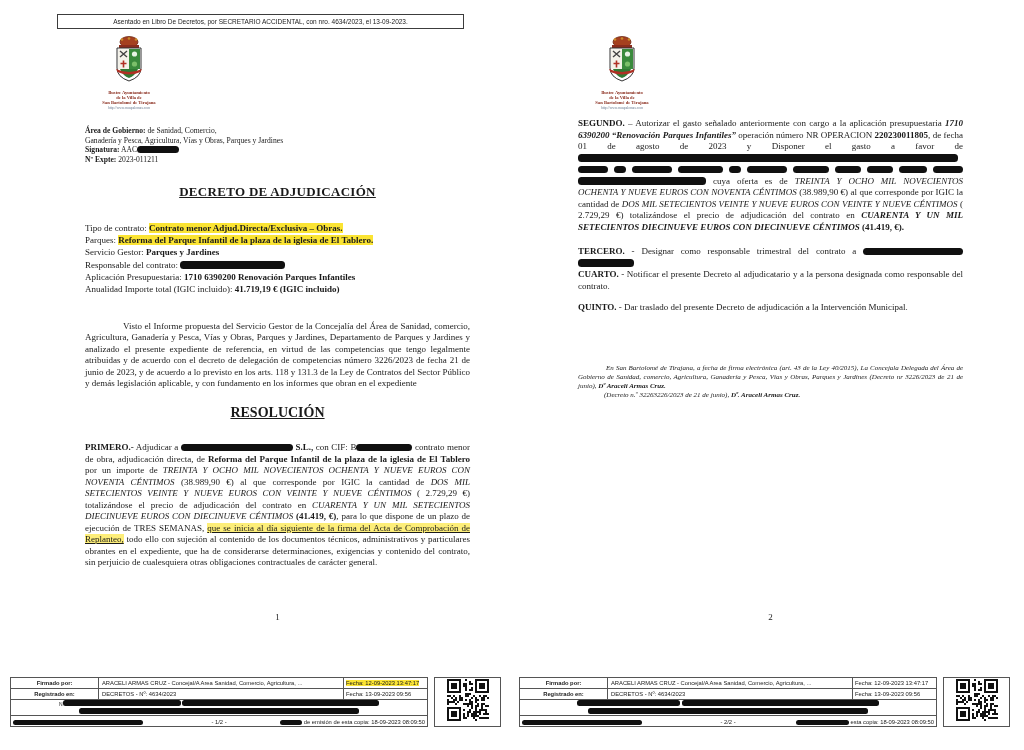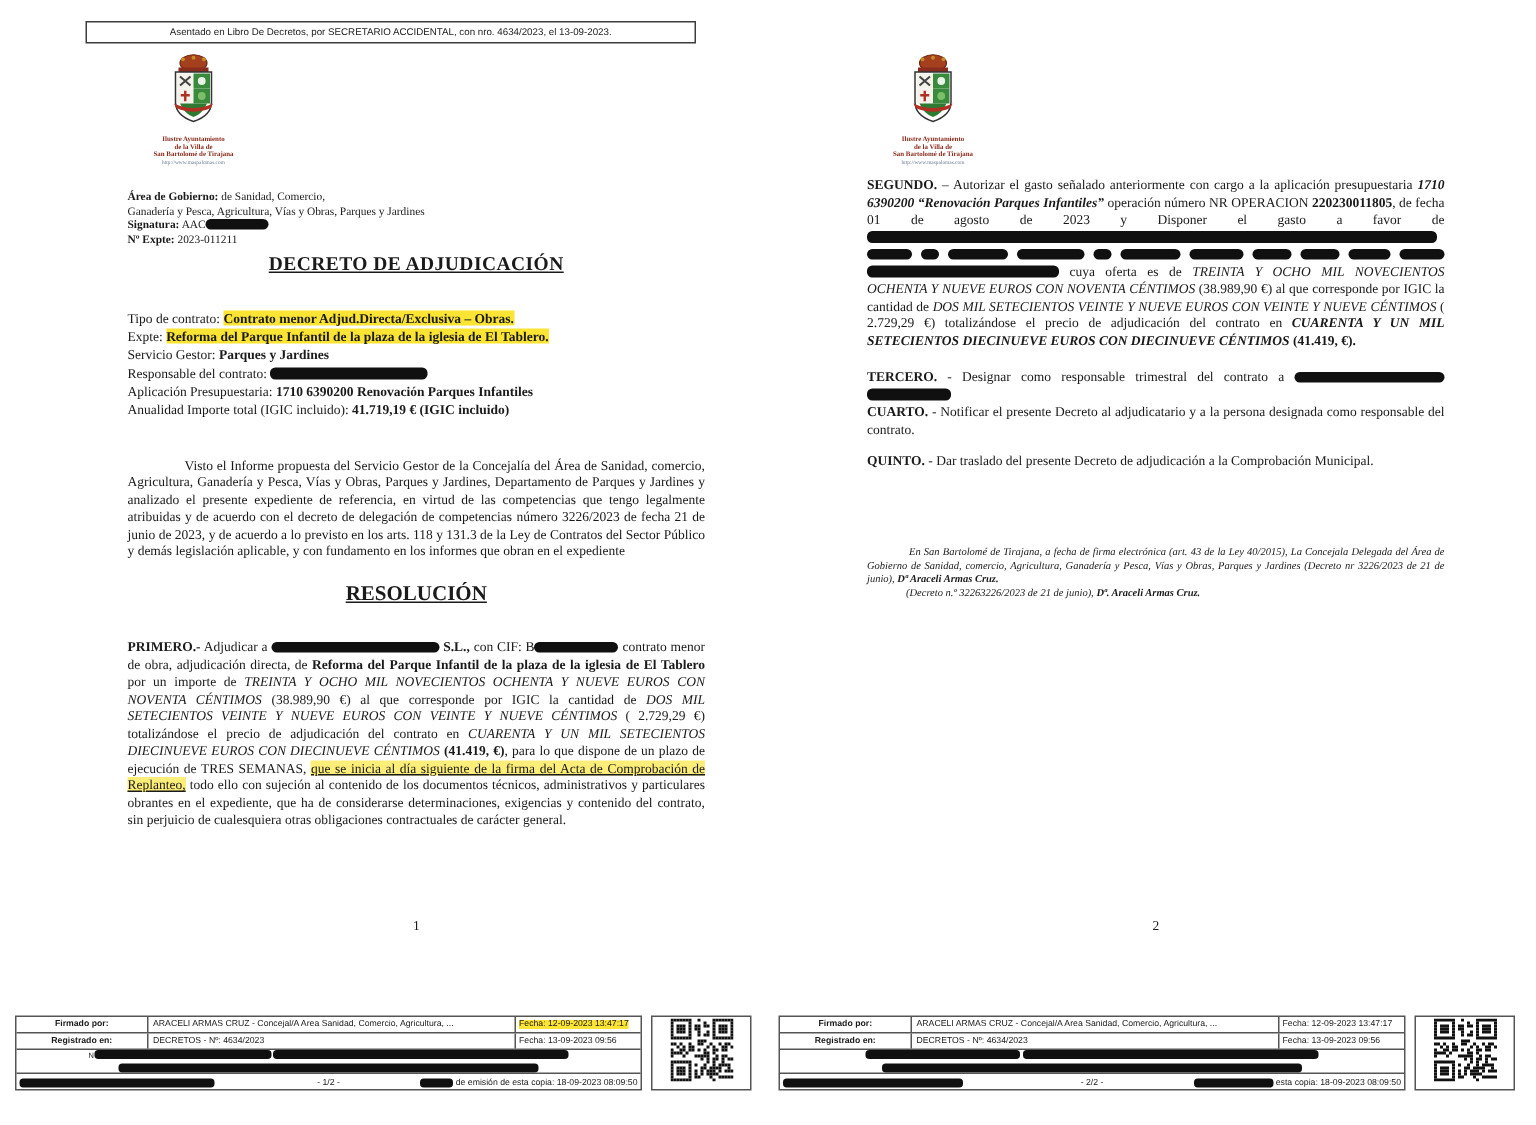--- a/index.html
+++ b/index.html
@@ -15,21 +15,21 @@
   .page{position:absolute;top:0;width:385px;font-size:9px;line-height:11.5px;text-align:justify;}
   .page-left{left:85px;}
   .page-right{left:578px;}
 
   
   .logoblock{margin:36px 0 0 12px;width:64px;text-align:center;}
   .orgline{font-size:4.6px;line-height:5.4px;color:#8a2c1d;font-weight:bold;}
   .orgurl{font-size:3.6px;line-height:4.6px;color:#6b7b92;}
 
   .hdr{margin-top:16px;font-size:7.6px;line-height:9.5px;text-align:left;}
-  .doc-title{margin-top:6px;text-align:center;font-size:13px;font-weight:bold;
+  .doc-title{margin-top:22px;text-align:center;font-size:13px;font-weight:bold;
              text-decoration:underline;letter-spacing:0.3px;}
   .fields{margin-top:24px;font-size:9px;line-height:12.3px;text-align:left;}
   .para{margin-top:13px;}
   .visto{margin-top:25px;text-indent:38px;}
   .resolucion{margin-top:17px;text-align:center;font-weight:bold;text-decoration:underline;font-size:14px;}
   .primero{margin-top:24px;}
   .signature{margin-top:50px;font-size:7px;line-height:9px;text-indent:28px;}
   .pagenum{position:absolute;top:612px;left:0;width:100%;text-align:center;font-size:9px;}
 
   
@@ -100,21 +100,21 @@
     <div><span class="b">Área de Gobierno:</span><span> de Sanidad, Comercio,</span></div>
     <div><span>Ganadería y Pesca, Agricultura, Vías y Obras, Parques y Jardines</span></div>
     <div><span class="b">Signatura:</span><span> AAC</span><span class="redact" style="width: 42px;"></span></div>
     <div><span class="b">Nº  Expte:</span><span> 2023-011211</span></div>
   </div>
 
   <div class="doc-title">DECRETO DE ADJUDICACIÓN</div>
 
   <div class="fields">
     <div><span>Tipo de contrato: </span><span class="b hl">Contrato menor Adjud.Directa/Exclusiva –  Obras.</span></div>
-    <div><span>Expte: </span><span class="b hl">Reforma del Parque Infantil de la plaza de la iglesia de El Tablero.</span></div>
+    <div><span>Parques: </span><span class="b hl">Reforma del Parque Infantil de la plaza de la iglesia de El Tablero.</span></div>
     <div><span>Servicio Gestor: </span><span class="b">Parques y Jardines</span></div>
     <div><span>Responsable del contrato: </span><span class="redact" style="width: 105px;"></span></div>
     <div><span>Aplicación Presupuestaria: </span><span class="b">1710 6390200 Renovación Parques Infantiles</span></div>
     <div><span>Anualidad Importe total (IGIC incluido):  </span><span class="b">41.719,19 € (IGIC incluido)</span></div>
   </div>
 
   <div class="visto"><span>Visto el Informe propuesta del Servicio Gestor de la Concejalía del Área de Sanidad, comercio, Agricultura, Ganadería y Pesca, Vías y Obras, Parques y Jardines, Departamento de Parques y Jardines  y analizado el presente expediente de referencia, en virtud de las competencias que tengo legalmente atribuidas y de acuerdo con el decreto de delegación de competencias número 3226/2023 de fecha 21 de junio de 2023, y de acuerdo a lo previsto en los arts. 118 y 131.3 de la Ley de Contratos del Sector Público y demás legislación aplicable, y con fundamento en los informes que obran en el expediente</span></div>
 
   <div class="resolucion">RESOLUCIÓN</div>
 
@@ -146,21 +146,21 @@
     </svg>
     <div class="orgline">Ilustre Ayuntamiento</div>
     <div class="orgline">de la Villa de</div>
     <div class="orgline">San Bartolomé de Tirajana</div>
     <div class="orgurl">http://www.maspalomas.com</div>
   </div>
 
   <div class="para" style="margin-top:8px;"><span class="b">SEGUNDO.</span><span> – Autorizar el gasto señalado anteriormente con cargo a la aplicación presupuestaria </span><span class="b i">1710 6390200 “Renovación Parques Infantiles”</span><span> operación número NR OPERACION </span><span class="b">220230011805</span><span>, de fecha 01 de agosto de 2023 y Disponer el gasto a favor de </span><span class="redact" style="width: 380px;"></span><span> </span><span class="redact" style="width: 30px;"></span><span> </span><span class="redact" style="width: 12px;"></span><span> </span><span class="redact" style="width: 40px;"></span><span> </span><span class="redact" style="width: 45px;"></span><span> </span><span class="redact" style="width: 12px;"></span><span> </span><span class="redact" style="width: 40px;"></span><span> </span><span class="redact" style="width: 36px;"></span><span> </span><span class="redact" style="width: 26px;"></span><span> </span><span class="redact" style="width: 26px;"></span><span> </span><span class="redact" style="width: 28px;"></span><span> </span><span class="redact" style="width: 30px;"></span><span> </span><span class="redact" style="width: 128px;"></span><span> cuya oferta es de </span><span class="i">TREINTA Y OCHO MIL NOVECIENTOS OCHENTA Y NUEVE EUROS CON NOVENTA CÉNTIMOS</span><span> (38.989,90 €) al que corresponde por IGIC la cantidad de </span><span class="i">DOS MIL SETECIENTOS VEINTE Y NUEVE EUROS CON VEINTE Y NUEVE CÉNTIMOS</span><span> ( 2.729,29 €) totalizándose el precio de adjudicación del contrato en </span><span class="b i">CUARENTA Y UN MIL SETECIENTOS DIECINUEVE EUROS CON DIECINUEVE CÉNTIMOS</span><span>  </span><span class="b">(41.419, €).</span></div>
   <div class="para"><span class="b">TERCERO.</span><span> - Designar como responsable trimestral del contrato a </span><span class="redact" style="width: 100px;"></span><span> </span><span class="redact" style="width: 56px;"></span></div>
   <div class="para" style="margin-top:0;"><span class="b">CUARTO.</span><span> - Notificar el presente Decreto al adjudicatario y a la persona designada como responsable del contrato.</span></div>
-  <div class="para" style="margin-top:10px;"><span class="b">QUINTO.</span><span> - Dar traslado del presente Decreto de adjudicación a la Comprobación Municipal.</span></div>
+  <div class="para" style="margin-top:10px;"><span class="b">QUINTO.</span><span> - Dar traslado del presente Decreto de adjudicación a la Intervención Municipal.</span></div>
 
   <div class="signature"><span class="i">En San Bartolomé de Tirajana, a fecha de firma electrónica (art. 43 de la Ley 40/2015), La Concejala Delegada del Área de Gobierno de Sanidad, comercio, Agricultura, Ganadería y Pesca, Vías y Obras, Parques y Jardines (Decreto nr 3226/2023 de 21 de junio), </span><span class="b i">Dª Araceli Armas Cruz.</span><br><span class="sp" style="width: 26px;"></span><span class="i">(Decreto n.º 32263226/2023 de 21 de junio), </span><span class="b i">Dª. Araceli Armas Cruz.</span></div>
 
   <div class="pagenum">2</div>
 </div>
 
 <div class="footer footer-left">
   <div class="ftable">
     <div class="frow">
       <div class="fcell-label">Firmado por:</div>

